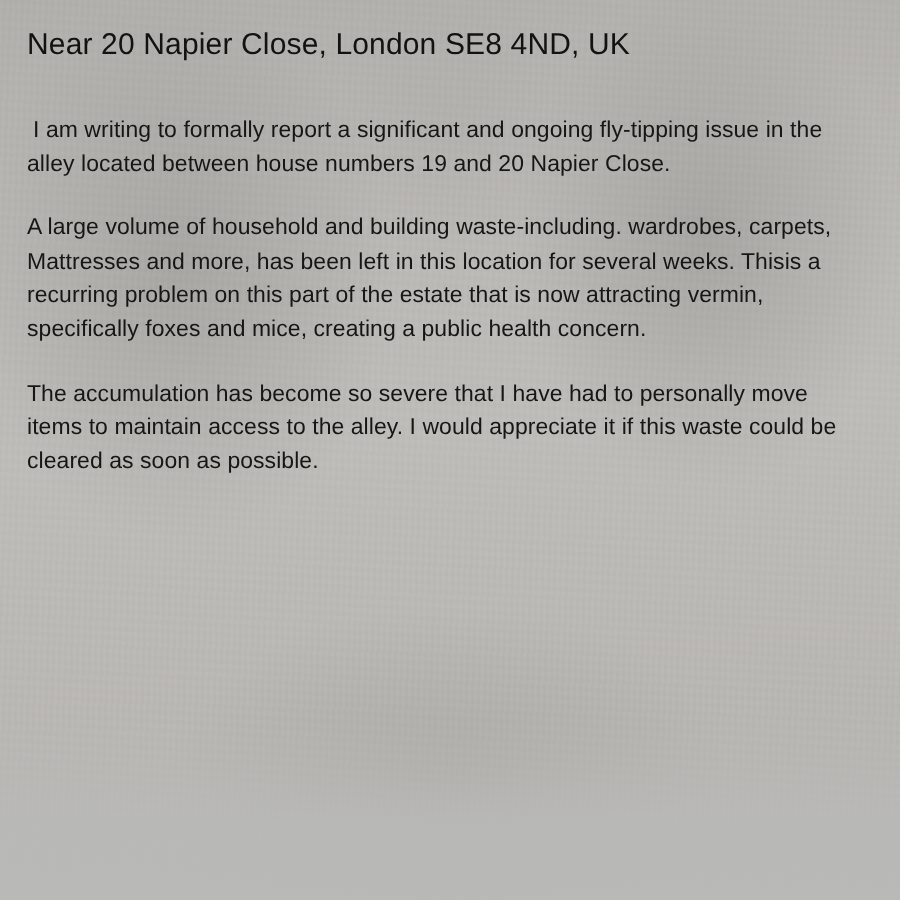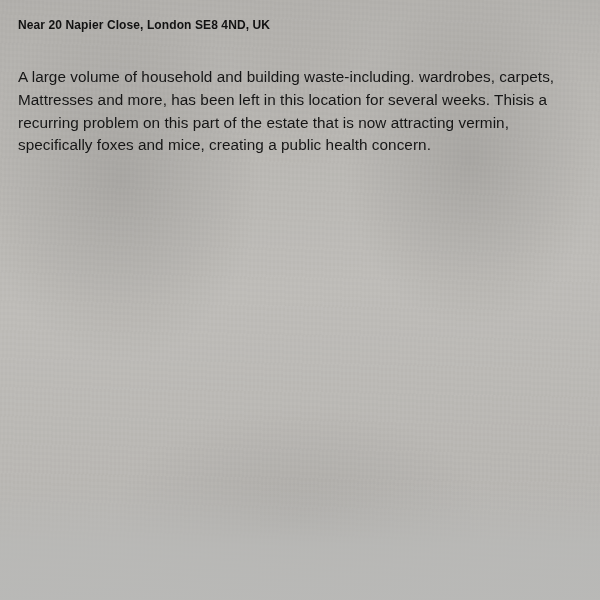--- a/index.html
+++ b/index.html
@@ -55,22 +55,22 @@
   }
 
   .content {
     position: absolute;
     inset: 0;
     padding: 18px 22px 0 18px;
     box-sizing: border-box;
   }
 
   .doc-title {
-    font-size: 12px;
-    font-weight: bold;
+    font-size: 20px;
+    font-weight: normal;
     color: #121212;
     letter-spacing: 0.1px;
     margin: 0 0 34px 0;
     line-height: 1.2;
   }
 
   .para {
     font-size: 15.3px;
     line-height: 22.6px;
     color: #161616;
@@ -91,22 +91,24 @@
 <div class="page">
 
   <div class="bg-photo"></div>
   <div class="bg-grain"></div>
   <div class="bg-wash"></div>
 
   <div class="content">
 
     <h1 class="doc-title">Near 20 Napier Close, London SE8 4ND, UK</h1>
 
+    <p class="para indent-first"> I am writing to formally report a significant and ongoing fly-tipping issue in the alley located between house numbers 19 and 20 Napier Close.</p>
 
     <p class="para">A large volume of household and building waste-including. wardrobes, carpets, Mattresses and more, has been left in this location for several weeks.  Thisis a recurring problem on this part of the estate that is now attracting vermin, specifically foxes and mice, creating a public health concern.</p>
 
+    <p class="para">The accumulation has become so severe that I have had to personally move items to maintain access to the alley.  I would appreciate it if this waste could be cleared as soon as possible.</p>
 
 
   </div>
 
   <div class="bg-bottom-fade"></div>
 
 </div>
 
 </body></html>

